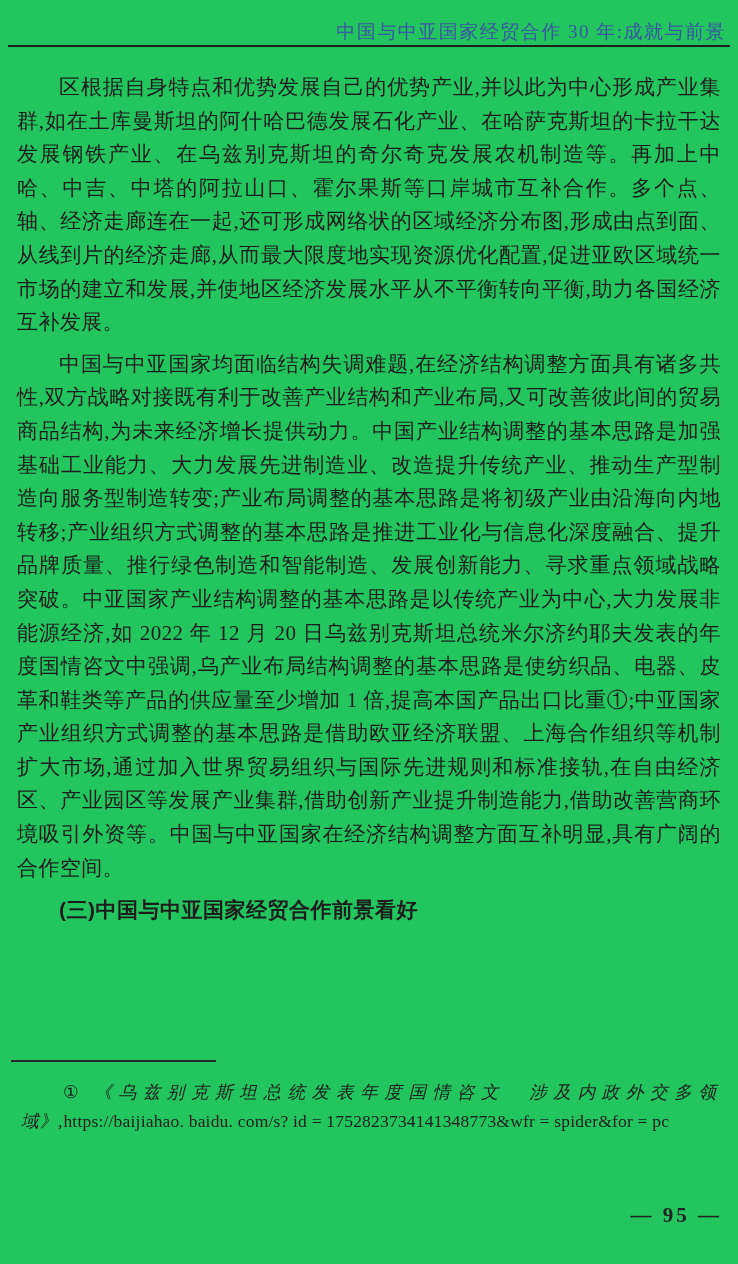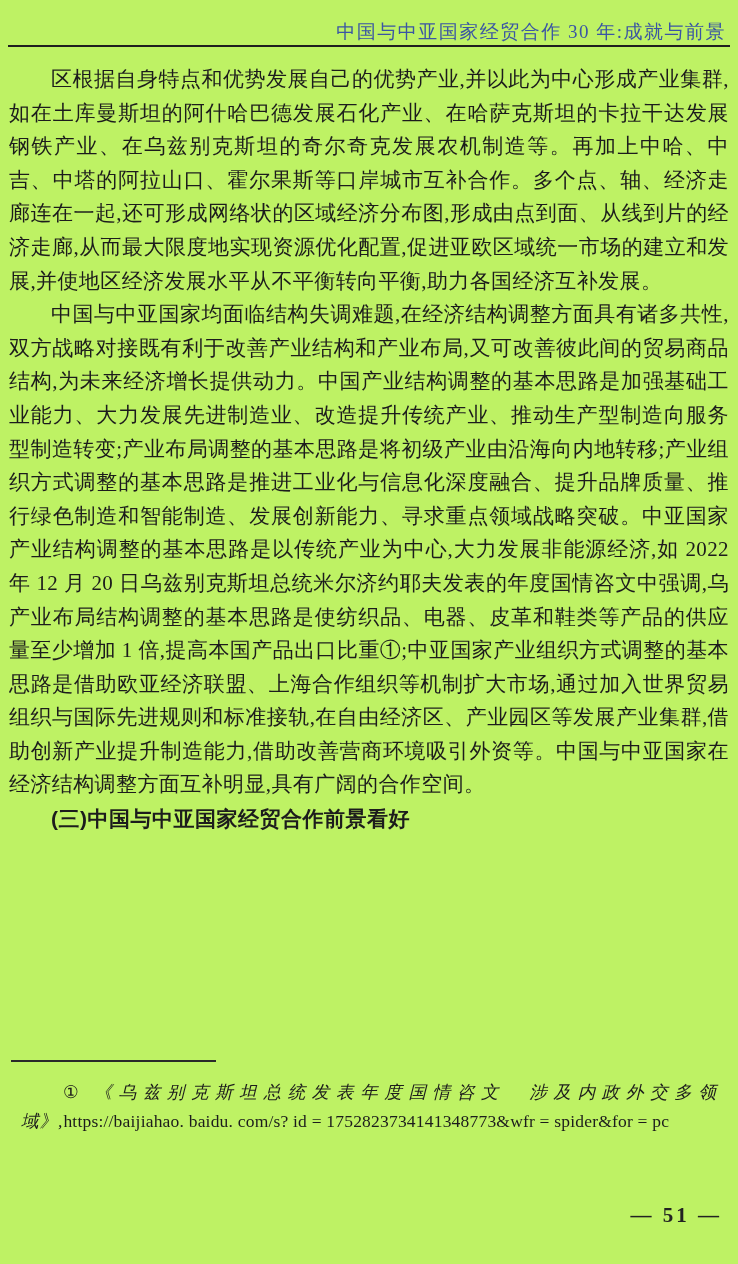--- a/index.html
+++ b/index.html
@@ -1,21 +1,21 @@
 <!DOCTYPE html>
 <html><head>
 <meta charset="utf-8">
 <style>
   html, body { margin: 0; padding: 0; background: #e8e8e8; }
   .page {
     position: relative;
     width: 738px;
     height: 1264px;
     margin: 0 auto;
-    background: #bef264;
+    background: #22c55e;
     color: #1c1c1c;
     font-family: "Liberation Serif", "DejaVu Serif", serif;
     overflow: hidden;
     box-sizing: border-box;
   }
   .running-head {
     position: absolute;
     top: 19px;
     left: 10px;
     right: 12px;
@@ -39,21 +39,21 @@
     left: 9px;
     right: 9px;
     height: 995px;
     overflow: hidden;
     font-size: 21px;
     line-height: 33.6px;
     letter-spacing: 0.4px;
     text-align: justify;
     text-justify: inter-character;
   }
-  .body-text p { margin: 0; }
+  .body-text p { margin: 8px; }
   .para { text-indent: 2em; }
   .kai-heading {
     text-indent: 2em;
     font-style: italic;
     letter-spacing: 2px;
   }
   .bold-heading {
     text-indent: 2em;
     font-family: "Liberation Sans", "DejaVu Sans", sans-serif;
     font-weight: bold;
@@ -109,15 +109,15 @@
 
   <div class="footnote-area">
     <div class="fn-rule"></div>
 
     <p class="footnote">
       <span class="fn-marker">①</span><span class="fn-title">《乌兹别克斯坦总统发表年度国情咨文　涉及内政外交多领域》,</span><span class="fn-url">https://baijiahao. baidu. com/s? id = 1752823734141348773&amp;wfr = spider&amp;for = pc</span>
     </p>
 
   </div>
 
-  <div class="folio">— 51 —</div>
+  <div class="folio">— 95 —</div>
 
 </div>
 
 </body></html>

